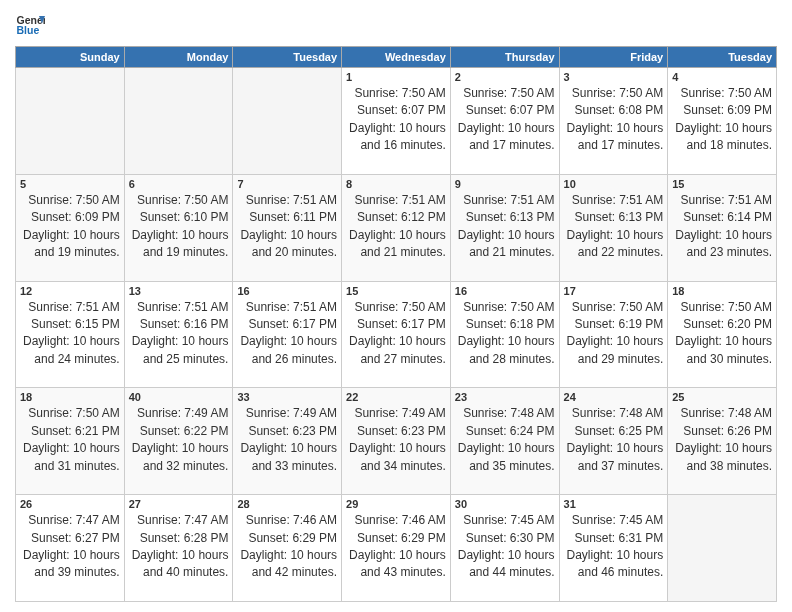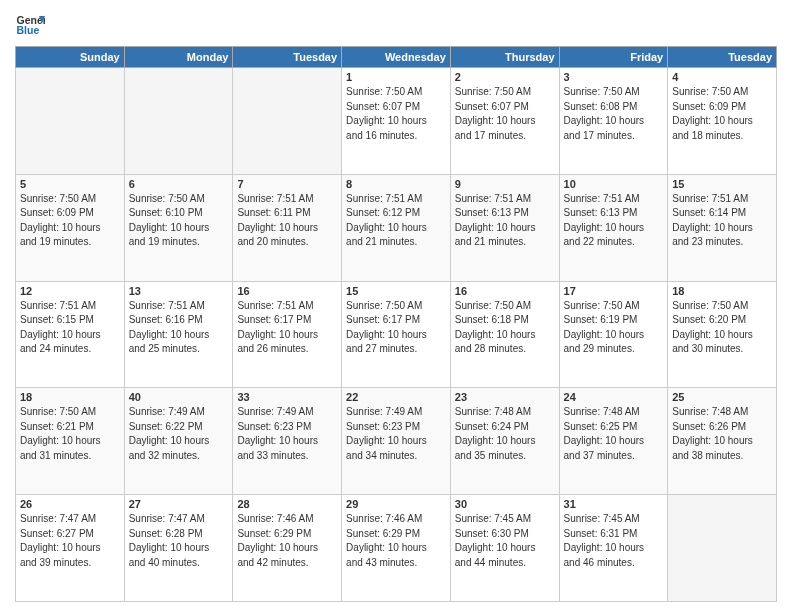--- a/index.html
+++ b/index.html
@@ -72,21 +72,22 @@
       background: #f5f5f5;
     }
     .day-num {
       font-size: 11px;
       font-weight: bold;
       margin-bottom: 2px;
       display: block;
     }
     .day-info {
       line-height: 1.45;
-      font-size: 10px;
+      font-size: 12px;
+      text-align: right;
     }
     .row-bg-light td {
       background: #f9f9f9;
     }
     .row-bg-white td {
       background: #fff;
     }
   </style>
 </head>
 <body>

